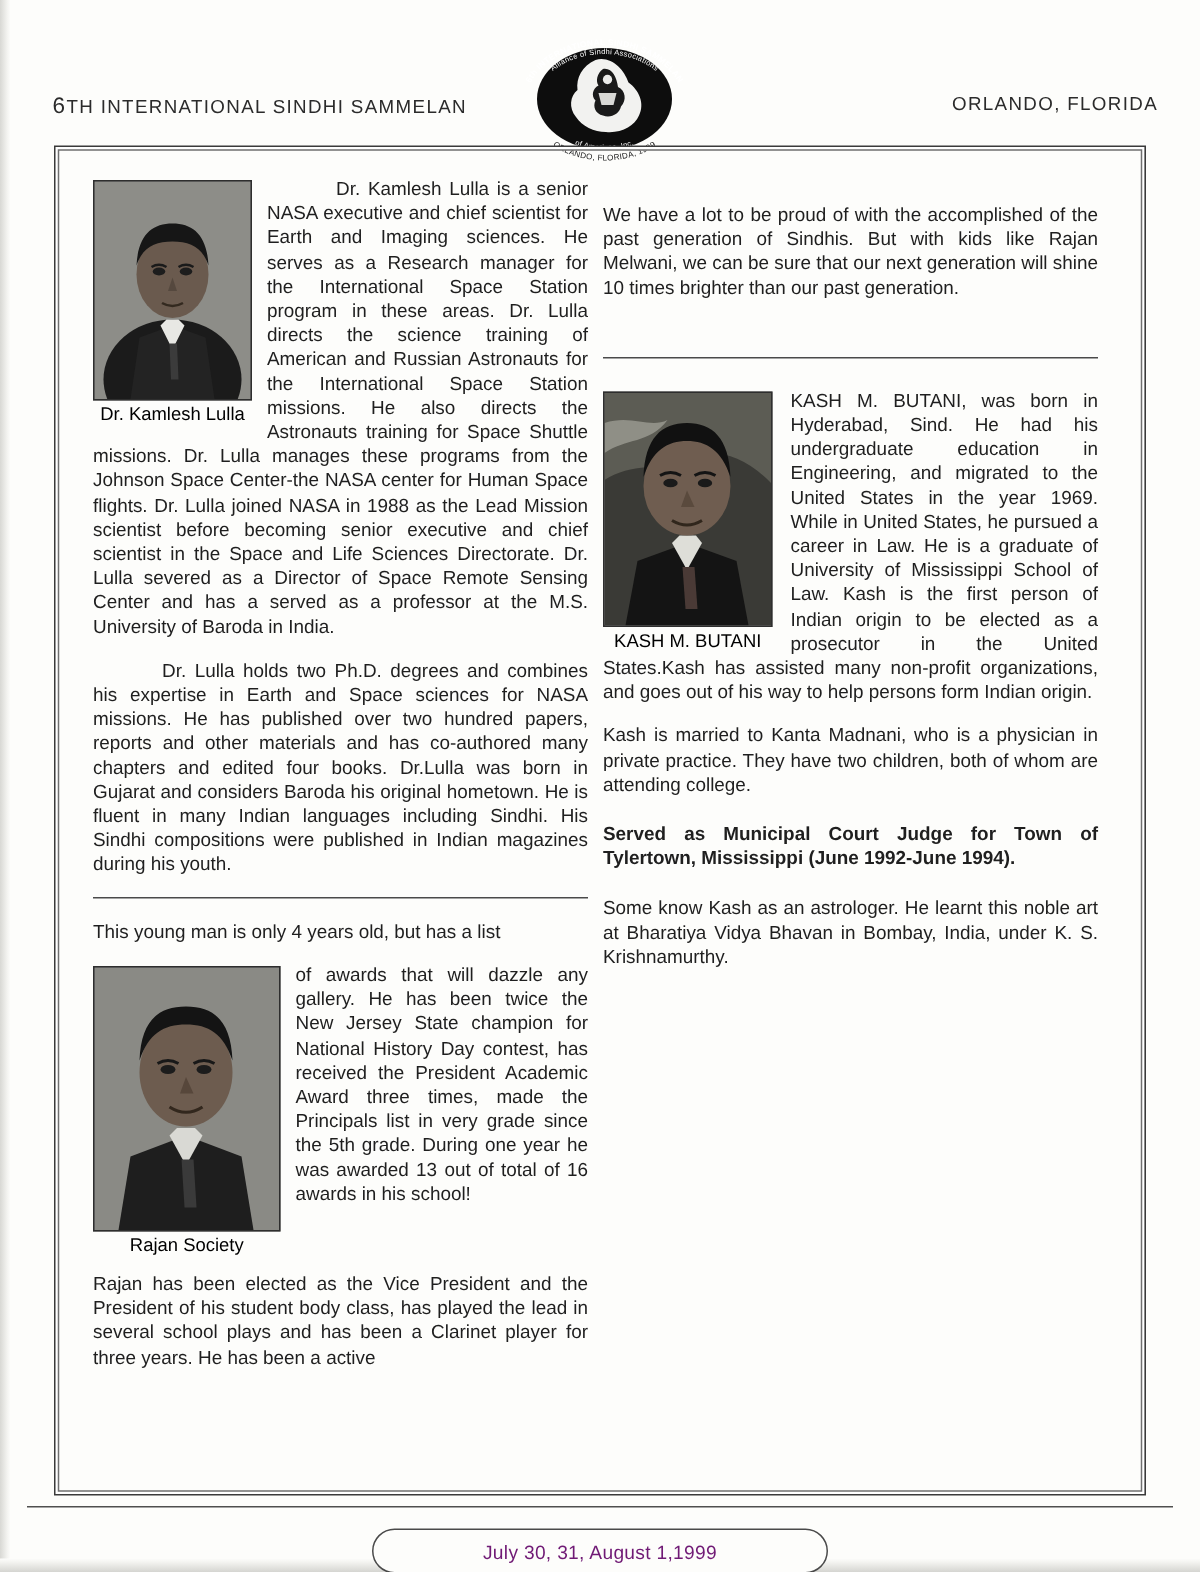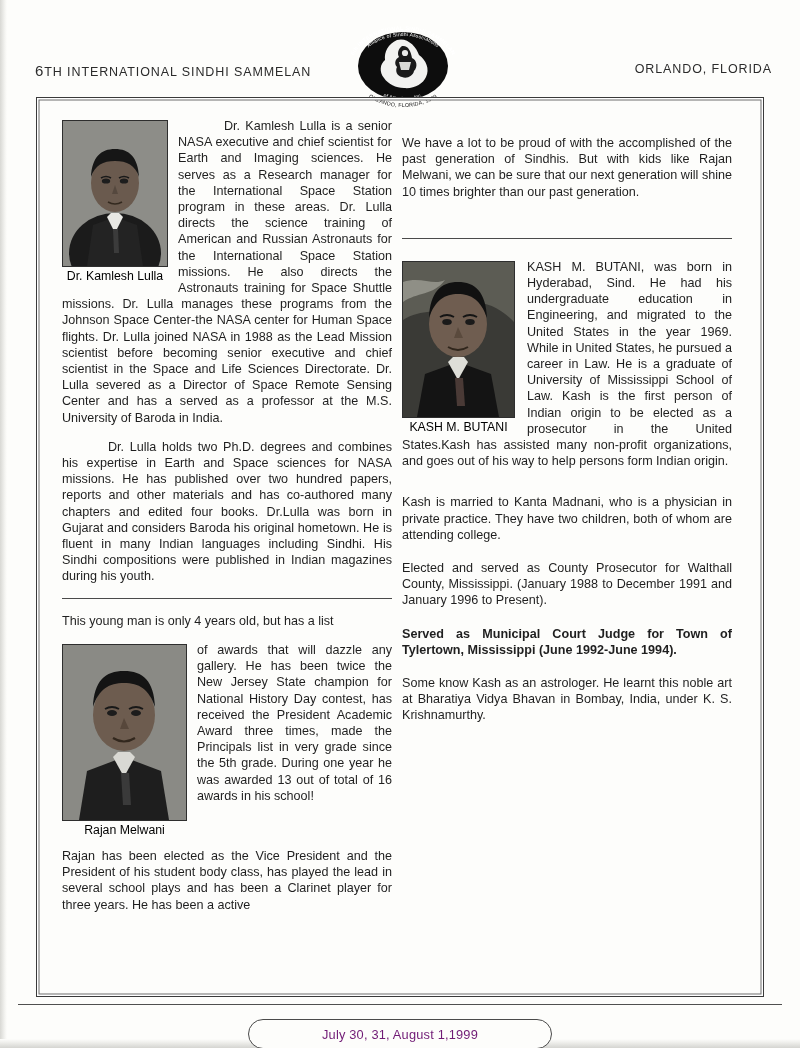--- a/index.html
+++ b/index.html
@@ -255,21 +255,21 @@
             <ellipse cx="61" cy="70" rx="31" ry="36" fill="#6d5c4f"></ellipse>
             <path d="M30 62 C31 36 42 26 61 26 C80 26 91 36 92 62 C86 44 76 38 61 38 C46 38 36 44 30 62 Z" fill="#141414"></path>
             <ellipse cx="49" cy="68" rx="5" ry="3" fill="#1c1c1c"></ellipse>
             <ellipse cx="73" cy="68" rx="5" ry="3" fill="#1c1c1c"></ellipse>
             <path d="M42 64 Q49 60 56 64" stroke="#181818" stroke-width="1.9" fill="none"></path>
             <path d="M66 64 Q73 60 80 64" stroke="#181818" stroke-width="1.9" fill="none"></path>
             <path d="M61 73 L57 84 L66 84 Z" fill="#57473b"></path>
             <path d="M50 93 Q61 100 72 93" stroke="#32271d" stroke-width="2.1" fill="none"></path>
           </svg>
         </div>
-        <div class="caption">Rajan Melwani</div>
+        <div class="caption">Rajan Society</div>
       </div>
 
       <p class="body noindent">of awards that will dazzle any gallery. He has been twice the New Jersey State champion for National History Day contest, has received the President Academic Award three times, made the Principals list in very grade since the 5th grade. During one year he was awarded 13 out of total of 16 awards in his school!</p>
       <div class="cf"></div>
       <p class="body noindent" style="margin-top:11px;">Rajan has been elected as the Vice President and the President of his student body class, has played the lead in several school plays and has been a Clarinet player for three years. He has been a active</p>
 
     </div>
 
     <div class="col col-right">
 
@@ -295,22 +295,21 @@
             <path d="M55 65 L51 76 L60 76 Z" fill="#5a4a3d"></path>
             <path d="M45 85 Q55 91 65 85" stroke="#30261c" stroke-width="2" fill="none"></path>
           </svg>
         </div>
         <div class="caption">KASH M. BUTANI</div>
       </div>
 
       <p class="body noindent">KASH M. BUTANI, was born in Hyderabad, Sind. He had his undergraduate education in Engineering, and migrated to the United States in the year 1969. While in United States, he pursued a career in Law. He is a graduate of University of Mississippi School of Law. Kash is the first person of Indian origin to be elected as a prosecutor in the United States.Kash has assisted many non-profit organizations, and goes out of his way to help persons form Indian origin.</p>
       <div class="cf"></div>
 
-      <p class="body noindent" style="margin-top:12px;">Kash is married to Kanta Madnani, who is a physician in private practice. They have two children, both of whom are attending college.</p>
-      <p class="body noindent" style="margin-top:17px;">Elected and served as County Prosecutor for Walthall County, Mississippi. (January 1988 to December 1991 and January 1996 to Present).</p>
+      <p class="body noindent" style="margin-top:0;">Kash is married to Kanta Madnani, who is a physician in private practice. They have two children, both of whom are attending college.</p>
       <p class="body noindent" style="margin-top:17px;font-weight:bold;">Served as Municipal Court Judge for Town of Tylertown, Mississippi (June 1992-June 1994).</p>
       <p class="body noindent" style="margin-top:17px;">Some know Kash as an astrologer. He learnt this noble art at Bharatiya Vidya Bhavan in Bombay, India, under K. S. Krishnamurthy.</p>
 
     </div>
   </div>
 
   <div class="footer-rule"></div>
   <div class="footer-pill">July 30, 31, August 1,1999</div>
   <div class="page-number">34</div>
 

